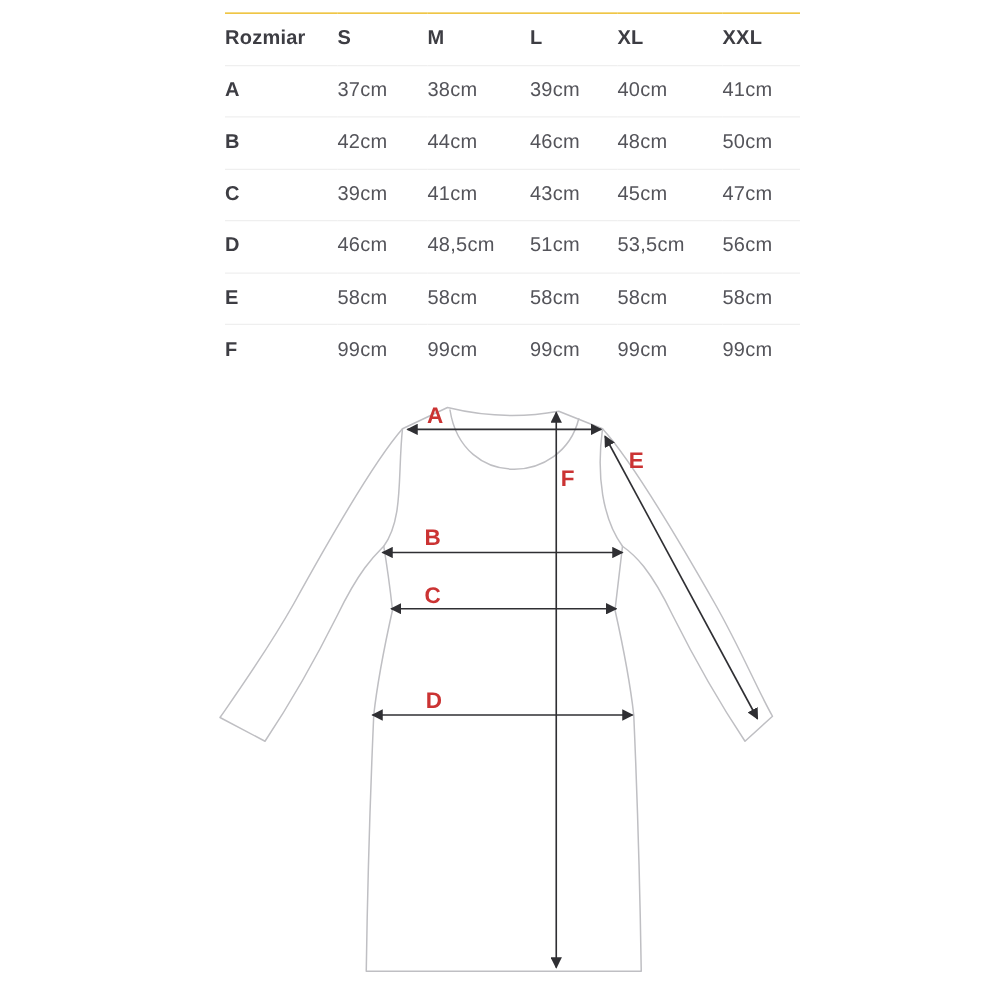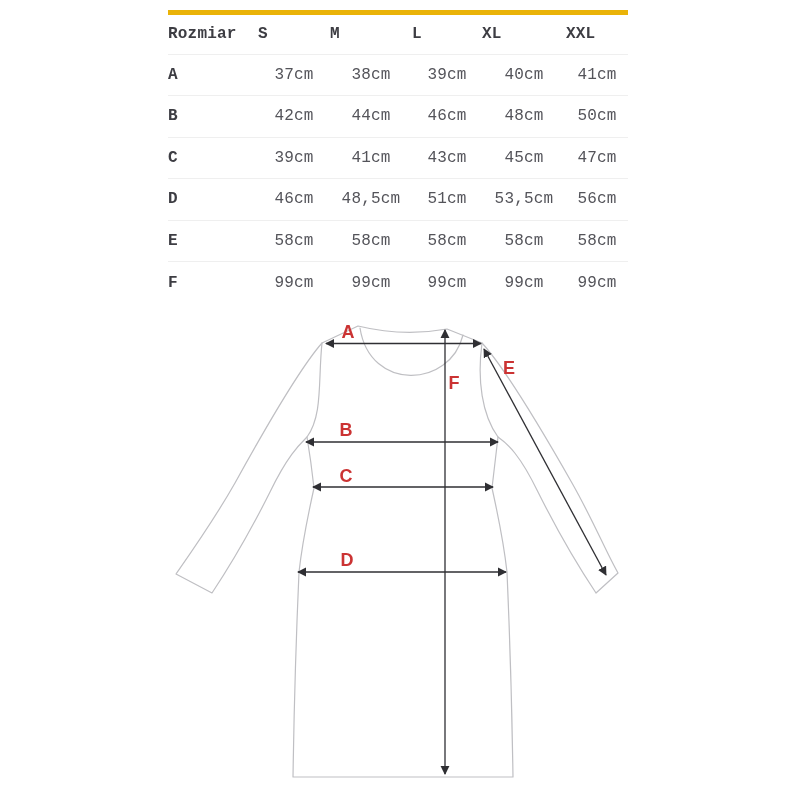--- a/index.html
+++ b/index.html
@@ -6,46 +6,44 @@
   .stage {
     position: relative;
     width: 800px;
     height: 800px;
     background: #ffffff;
     overflow: hidden;
     font-family: "Liberation Sans", sans-serif;
   }
   table.size-table {
     position: absolute;
-    left: 168px;
+    left: 180px;
     top: 10px;
     border-collapse: collapse;
     table-layout: fixed;
-    border-top: 5px solid #eab308;
-    font-family: Liberation Mono, monospace;
+    border-top: 1px solid #eab308;
   }
   table.size-table tr { height: 41.5px; }
   table.size-table th,
   table.size-table td {
     padding: 0;
     text-align: left;
     vertical-align: middle;
     font-size: 16px;
     letter-spacing: 0.2px;
     white-space: nowrap;
   }
   table.size-table thead th,
   table.size-table tbody th {
     font-weight: 700;
     color: #3d3d43;
   }
   table.size-table tbody td {
     font-weight: 400;
     color: #54545a;
-    text-align: center;
   }
   table.size-table tbody tr { border-top: 1px solid #efefef; }
 
   svg.diagram {
     position: absolute;
     left: 160px;
     top: 305px;
     width: 500px;
     height: 495px;
   }

